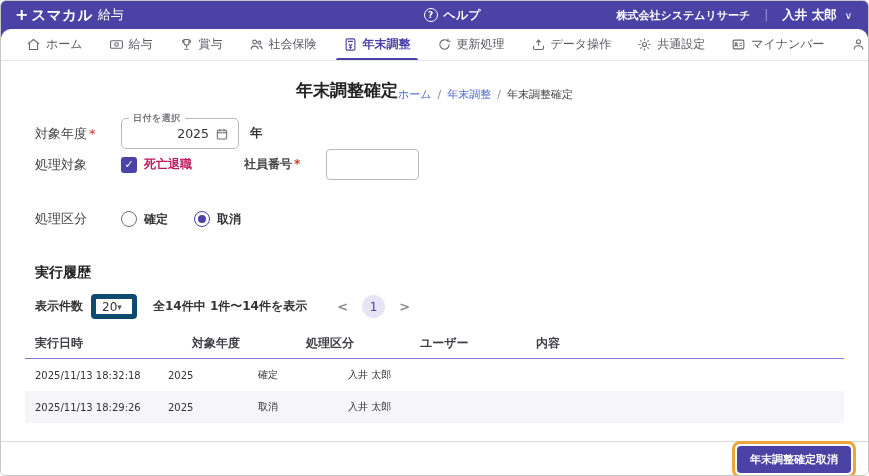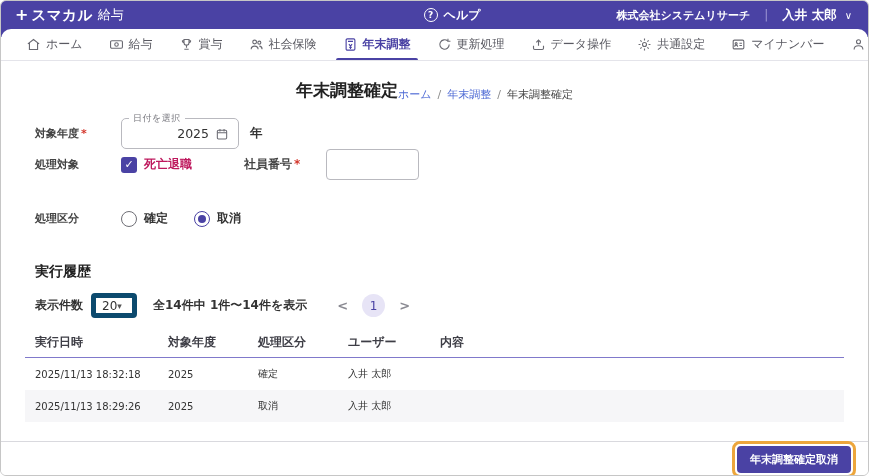--- a/index.html
+++ b/index.html
@@ -76,36 +76,37 @@
   .page-head {
     margin: 0 10px; padding-top: 18px;
     display: flex; justify-content: center; align-items: flex-end;
   }
   .page-title { font-size: 17px; font-weight: 700; color: #222; }
   .breadcrumb { font-size: 11px; color: #888; display: flex; gap: 6px; align-items: center; }
   .crumb-link { color: #4f6bd5; cursor: pointer; }
   .crumb-current { color: #444; }
 
   .form-row { margin: 0 10px; display: flex; align-items: center; }
-  .form-label { width: 86px; font-size: 11px; color: #444; font-weight: 700; flex-shrink: 0; }
+  .form-label { width: 86px; font-size: 13px; color: #444; font-weight: 400; flex-shrink: 0; }
   .req { color: #d4372c; margin-left: 2px; }
 
   .row-year { margin-top: 16px; }
   .date-field {
     position: relative;
     width: 118px; height: 31px;
     border: 1px solid #b9b9bf; border-radius: 5px;
     display: flex; align-items: center; justify-content: flex-end;
     gap: 6px; padding: 0 9px;
     background: #fff; cursor: text;
   }
   .date-float-label {
     position: absolute; top: -7px; left: 7px;
     font-size: 9px; color: #77777e; background: #fff; padding: 0 4px;
     letter-spacing: .5px;
+    font-weight: bold;
   }
   .date-value { font-size: 12.5px; color: #333; }
   .date-field svg { width: 14px; height: 14px; stroke: #6a6a72; cursor: pointer; }
   .unit { font-size: 12.5px; color: #333; font-weight: 600; margin-left: 11px; }
 
   .row-target { }
   .checkbox-wrap { display: flex; align-items: center; gap: 7px; cursor: pointer; }
   .checkbox {
     width: 16px; height: 16px; background: #4a42a4; border-radius: 3px;
     display: inline-flex; align-items: center; justify-content: center;
@@ -152,21 +153,21 @@
     font-size: 12px; cursor: pointer;
   }
 
   
   .table { margin-top: 10px; }
   .t-head, .t-row {
     display: grid;
     grid-template-columns: 133px 90px 90px 92px 1fr;
     align-items: center;
   }
-  .t-head { height: 30px; border-bottom: 1.5px solid #8079cb; }
+  .t-head { height: 30px; border-bottom: 1.5px solid #8079cb; gap: 24px; }
   .t-head .cell { font-size: 12px; font-weight: 600; color: #3e3e46; }
   .cell { padding-left: 10px; white-space: nowrap; overflow: hidden; }
   .t-row { height: 32px; font-size: 10px; color: #333; }
   .t-row.alt { background: #f6f6f8; }
 
   
   .app-footer {
     height: 35px;
     border-top: 1px solid #d9d9de;
     display: flex; align-items: center; justify-content: flex-end;

